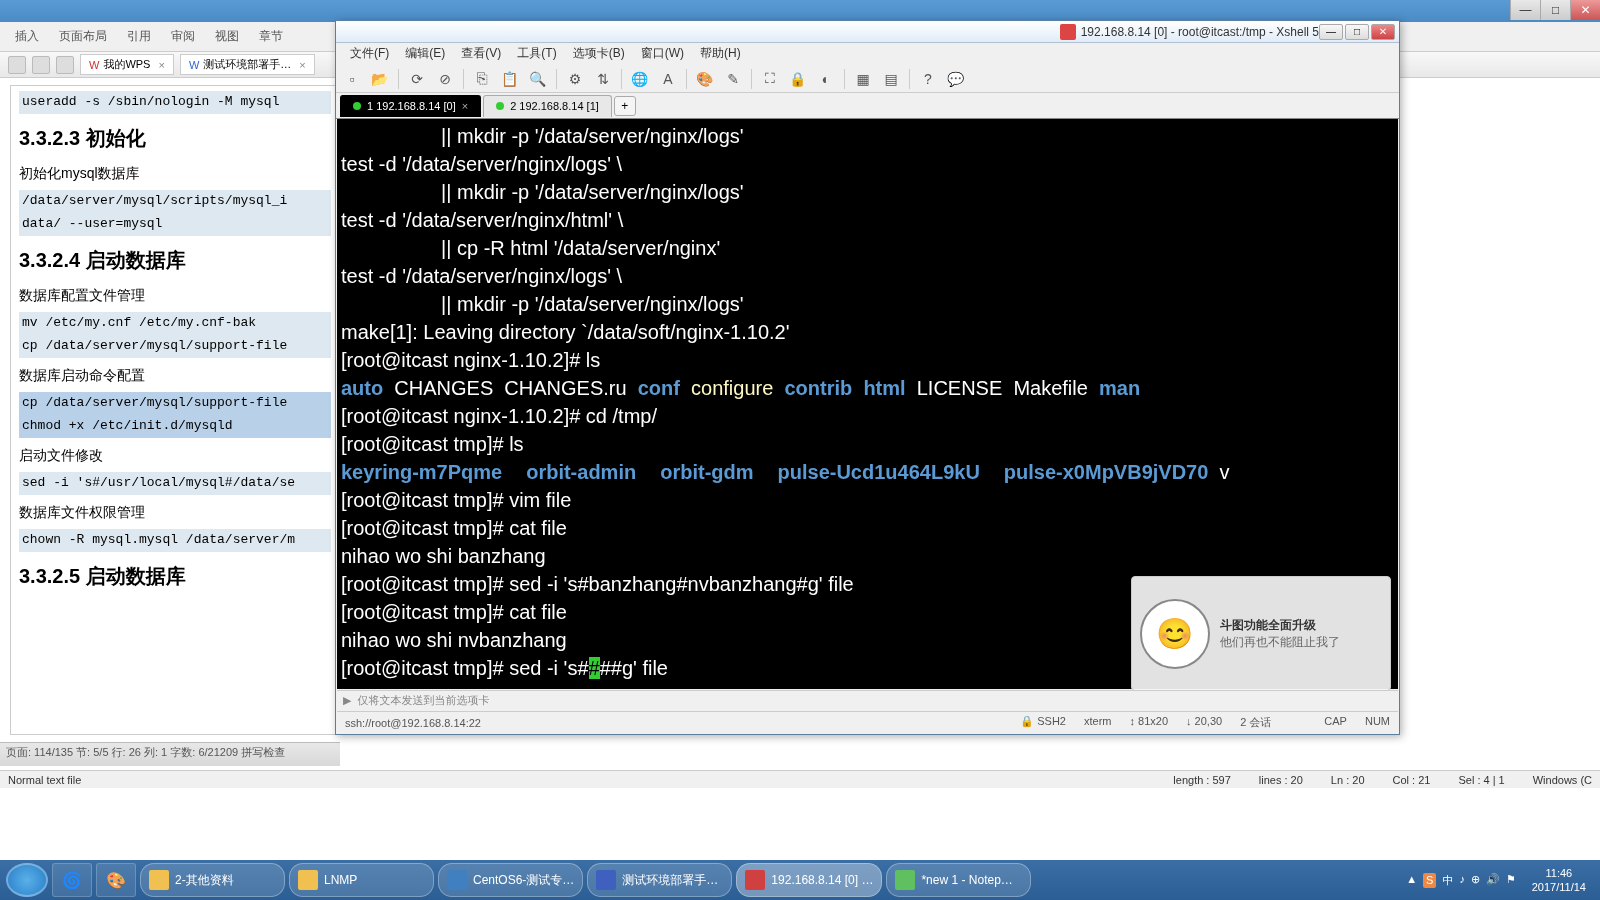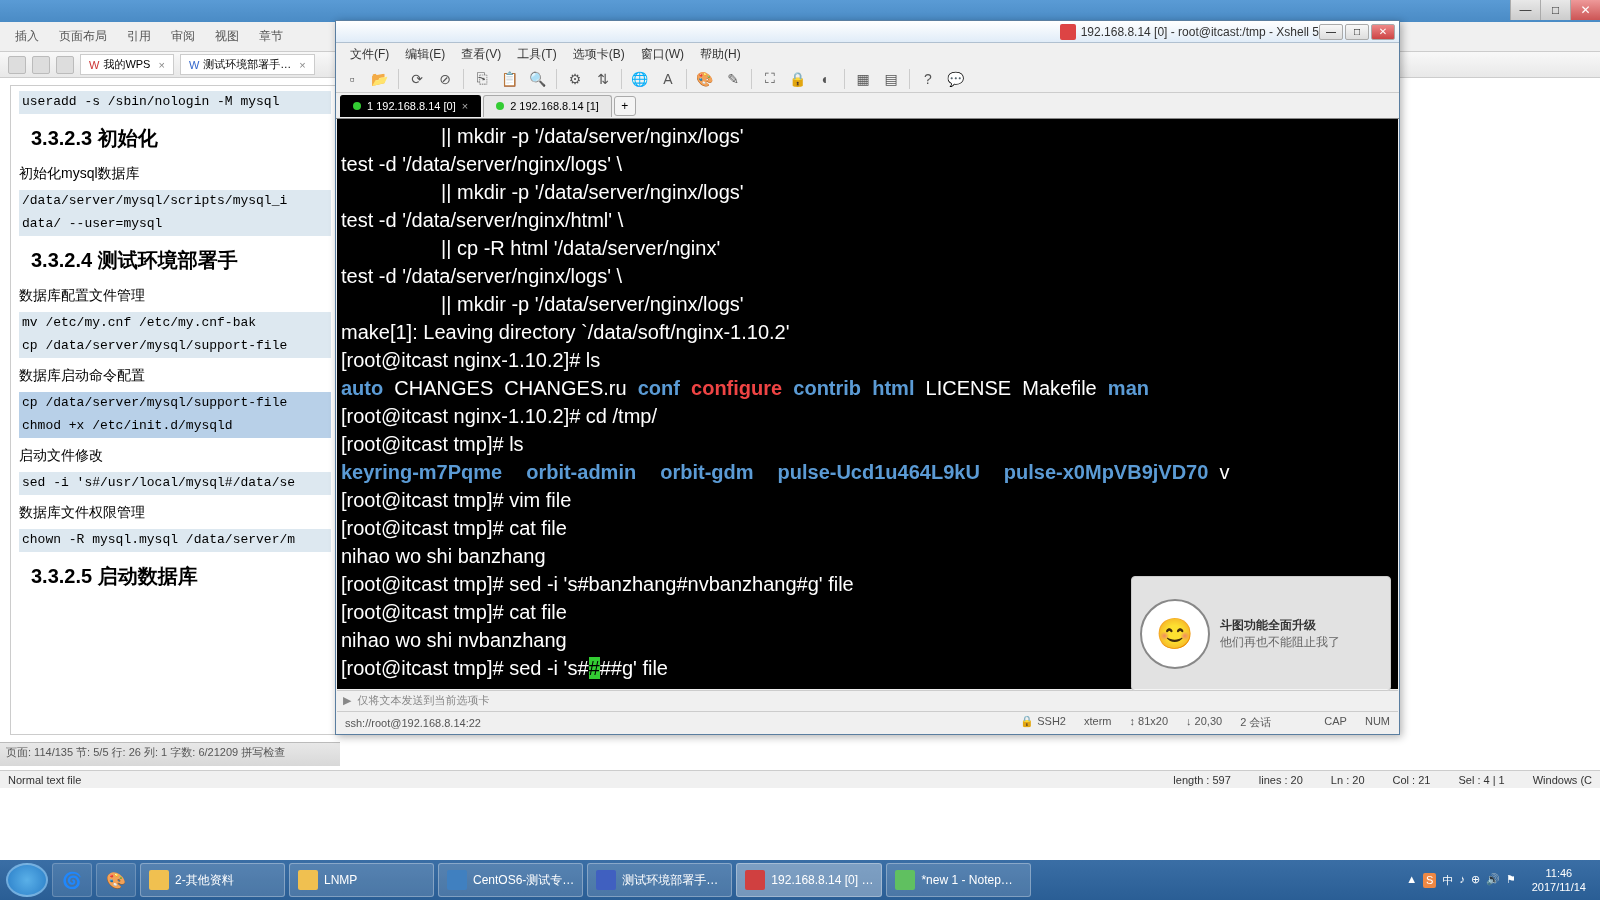--- a/index.html
+++ b/index.html
@@ -7,54 +7,54 @@
 .wps-bg{position:absolute;top:0;left:0;width:1600px;height:100%;background:#fff}
 .wps-titlebar{height:22px;background:linear-gradient(#5a9bd5,#4a8bc5);display:flex;align-items:center;padding:0 5px;color:#fff}
 .wps-ribbon{height:30px;background:#f0f0f0;border-bottom:1px solid #ccc;display:flex;align-items:center;gap:20px;padding:0 15px;color:#555}
 .wps-ribbon span{cursor:pointer}
 .wps-toolbar{height:26px;background:linear-gradient(#f8f8f8,#e8e8e8);border-bottom:1px solid #ccc;display:flex;align-items:center;padding:0 8px;gap:6px}
 .wps-tool-icon{width:18px;height:18px;background:#ddd;border:1px solid #bbb;border-radius:2px}
 .wps-tab{background:#fff;border:1px solid #ccc;padding:2px 8px;font-size:11px;display:flex;align-items:center;gap:4px}
 .wps-tab-close{color:#888;margin-left:4px}
 .wps-doc{position:absolute;top:85px;left:10px;width:330px;height:650px;background:#fff;border:1px solid #ccc;overflow:hidden;padding:5px 8px;font-size:14px;line-height:1.6}
 .doc-code{font-family:Liberation Mono, monospace;background:#dde8f0;padding:1px 3px;font-size:13px}
-.doc-h{font-weight:bold;font-size:20px;margin:8px 12px}
+.doc-h{font-weight:bold;font-size:20px;margin:8px 0}
 .doc-sub{font-size:14px;margin:6px 0}
 .xshell-window{position:absolute;top:20px;left:335px;width:1065px;height:715px;background:#f0f0f0;border:1px solid #5a7ea0;box-shadow:2px 2px 8px rgba(0,0,0,0.3)}
 .xshell-titlebar{height:22px;background:linear-gradient(#fff,#e0ecf8);display:flex;align-items:center;justify-content:flex-end;padding:0 4px;border-bottom:1px solid #b0c0d0}
 .xshell-title{display:flex;align-items:center;gap:5px;font-size:12px;color:#333}
 .xshell-icon{width:16px;height:16px;background:#d44;border-radius:2px}
 .win-controls{display:flex;gap:2px}
 .win-btn{width:24px;height:16px;background:linear-gradient(#f8f8f8,#ddd);border:1px solid #aaa;border-radius:2px;display:flex;align-items:center;justify-content:center;font-size:10px;cursor:pointer}
 .win-btn.close{background:linear-gradient(#e88,#c44);color:#fff}
-.xshell-menubar{height:22px;background:#f0f0f0;display:flex;align-items:center;padding:0 8px;gap:4px;font-size:12px;color:#333}
+.xshell-menubar{height:22px;background:#f0f0f0;display:flex;padding:0 8px;gap:4px;font-size:12px;color:#333}
 .xshell-menubar span{padding:2px 6px;cursor:pointer}
 .xshell-toolbar{height:28px;background:#f0f0f0;border-bottom:1px solid #ccc;display:flex;align-items:center;padding:0 6px;gap:8px}
 .tb-icon{width:20px;height:20px;border:1px solid transparent;border-radius:2px;display:flex;align-items:center;justify-content:center;color:#555;cursor:pointer;font-size:14px}
 .tb-sep{width:1px;height:20px;background:#ccc}
 .xshell-tabs{height:26px;background:#f0f0f0;display:flex;align-items:center;padding:0 4px;gap:2px;border-bottom:1px solid #888}
 .xshell-tab{height:22px;padding:0 12px;display:flex;align-items:center;gap:6px;font-size:11px;border:1px solid #aaa;border-bottom:none;background:#e8e8e8;border-radius:3px 3px 0 0;cursor:pointer}
 .xshell-tab.active{background:#000;color:#fff;border-color:#000}
 .tab-dot{width:8px;height:8px;border-radius:50%;background:#3c3}
 .tab-add{width:22px;height:20px;border:1px solid #aaa;border-radius:3px;display:flex;align-items:center;justify-content:center;cursor:pointer;background:#f5f5f5}
 .terminal{position:absolute;top:98px;left:1px;right:1px;bottom:45px;background:#000;color:#fff;font-family:"Courier New",monospace;font-size:20px;line-height:1.35;padding:4px 0 4px 4px;overflow:hidden;white-space:pre}
 .terminal .dir{color:#5b9bd5;font-weight:bold}
-.terminal .exec{color:#ef4444;font-weight:bold}
+.terminal .exec{color:#fef9c3;font-weight:normal}
 .terminal .cursor{background:#3c3;color:#000}
 .xshell-input{position:absolute;bottom:24px;left:1px;right:1px;height:20px;background:#f0f0f0;border-top:1px solid #ccc;display:flex;align-items:center;padding:0 6px;gap:6px;font-size:11px;color:#888}
 .xshell-status{position:absolute;bottom:1px;left:1px;right:1px;height:22px;background:#f0f0f0;border-top:1px solid #ccc;display:flex;align-items:center;padding:8px 8px;font-size:11px;color:#555;justify-content:space-between}
 .status-right{display:flex;gap:18px}
 .toast{position:absolute;top:555px;right:8px;width:260px;height:115px;background:rgba(245,245,245,0.92);border:1px solid #ccc;border-radius:4px;padding:8px;display:flex;gap:10px;align-items:center;font-size:12px;color:#666}
 .toast-avatar{width:70px;height:70px;background:#fff;border-radius:50%;border:2px solid #888;display:flex;align-items:center;justify-content:center;font-size:30px}
 .npp-status{position:absolute;top:770px;left:0;width:100%;height:18px;background:#f0f0f0;border-top:1px solid #ccc;display:flex;align-items:center;padding:0 8px;font-size:11px;color:#333;justify-content:space-between}
 .npp-status-right{display:flex;gap:28px}
 .taskbar{position:absolute;bottom:0;left:0;width:100%;height:40px;background:linear-gradient(#3a6ea5,#2a5e95);display:flex;align-items:center;padding:0 6px;gap:4px}
 .start-btn{width:42px;height:34px;background:radial-gradient(circle,#5ab0e8,#2a7ec8);border-radius:50%;border:2px solid rgba(255,255,255,0.3);cursor:pointer}
 .task-icon{width:40px;height:34px;background:rgba(255,255,255,0.1);border:1px solid rgba(255,255,255,0.2);border-radius:3px;display:flex;align-items:center;justify-content:center;cursor:pointer;color:#fff;font-size:16px}
-.task-btn{height:34px;min-width:145px;background:rgba(255,255,255,0.15);border:1px solid rgba(255,255,255,0.3);border-radius:3px;display:flex;align-items:center;gap:6px;padding:0 8px;color:#fff;font-size:12px;cursor:pointer}
+.task-btn{height:34px;min-width:145px;background:rgba(255,255,255,0.15);border:1px solid rgba(255,255,255,0.3);border-radius:14px;display:flex;align-items:center;gap:6px;padding:0 8px;color:#fff;font-size:12px;cursor:pointer}
 .task-btn.active{background:rgba(255,255,255,0.35)}
 .task-app-icon{width:20px;height:20px;background:#e84;border-radius:2px}
 .tray{margin-left:auto;display:flex;align-items:center;gap:8px;color:#fff;font-size:11px}
 .tray-icons{display:flex;gap:6px}
 .tray-clock{text-align:center;line-height:1.3;padding:0 8px}
 .wps-statusbar{position:absolute;top:742px;left:0;width:340px;height:24px;background:linear-gradient(#e8e8e8,#d8d8d8);border-top:1px solid #bbb;font-size:11px;color:#555;padding:2px 6px}
 .doc-hl{background:#b8d0e8}
 .top-right-winbtns{position:absolute;top:0;right:0;display:flex}
 .top-right-winbtns .wb{width:30px;height:20px;background:linear-gradient(#e8e8e8,#ccc);border-left:1px solid #aaa;display:flex;align-items:center;justify-content:center;color:#333;cursor:pointer}
 .top-right-winbtns .wb.cls{background:linear-gradient(#e99,#c55);color:#fff}
@@ -92,21 +92,21 @@
         <span class="wps-tab-close">×</span>
       </div>
   </div>
 
   <div class="wps-doc">
     <div class="doc-code">useradd -s /sbin/nologin -M mysql</div>
     <div class="doc-h">3.3.2.3 初始化</div>
     <div class="doc-sub">初始化mysql数据库</div>
     <div class="doc-code">/data/server/mysql/scripts/mysql_i</div>
     <div class="doc-code">data/ --user=mysql</div>
-    <div class="doc-h">3.3.2.4 测试环境部署手</div>
+    <div class="doc-h">3.3.2.4 启动数据库</div>
     <div class="doc-sub">数据库配置文件管理</div>
     <div class="doc-code">mv /etc/my.cnf /etc/my.cnf-bak</div>
     <div class="doc-code">cp /data/server/mysql/support-file</div>
     <div class="doc-sub">数据库启动命令配置</div>
     <div class="doc-code doc-hl">cp /data/server/mysql/support-file</div>
     <div class="doc-code doc-hl">chmod +x /etc/init.d/mysqld</div>
     <div class="doc-sub">启动文件修改</div>
     <div class="doc-code">sed -i 's#/usr/local/mysql#/data/se</div>
     <div class="doc-sub">数据库文件权限管理</div>
     <div class="doc-code">chown -R mysql.mysql /data/server/m</div>

